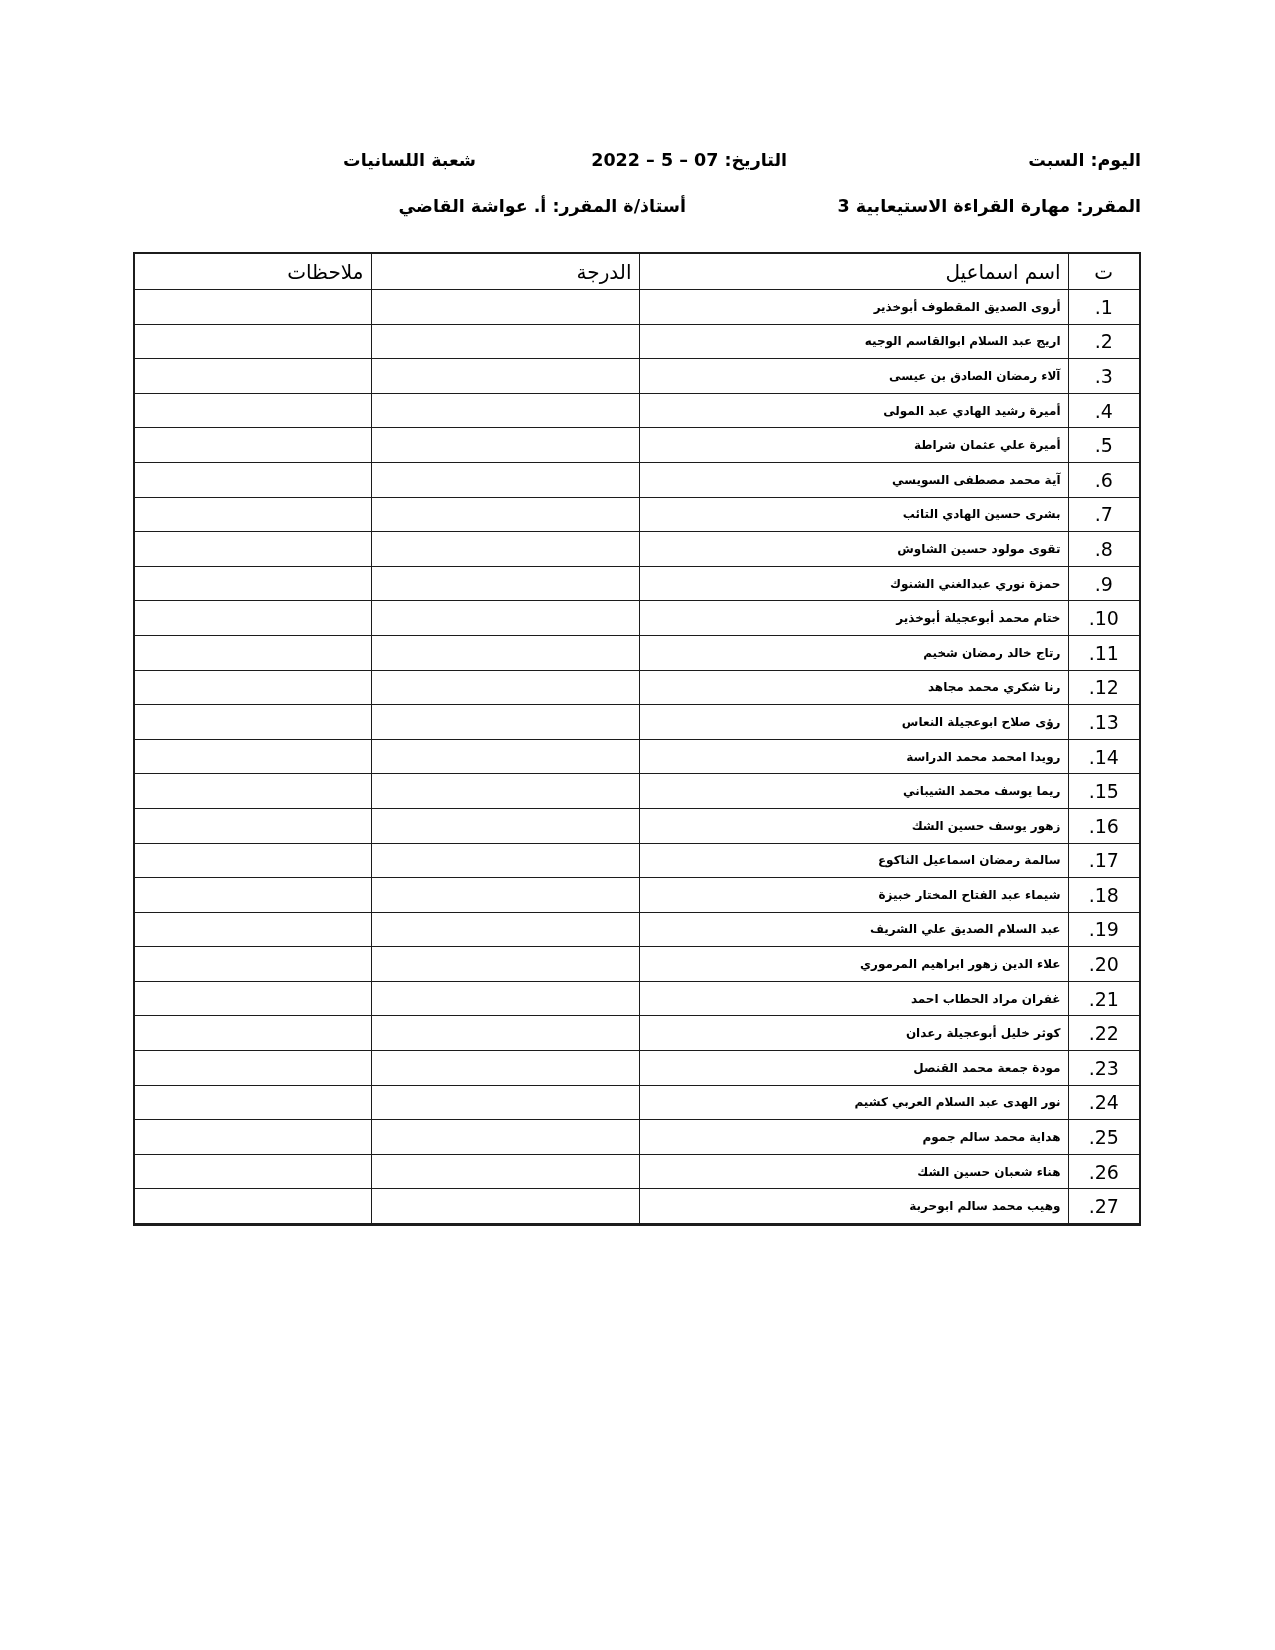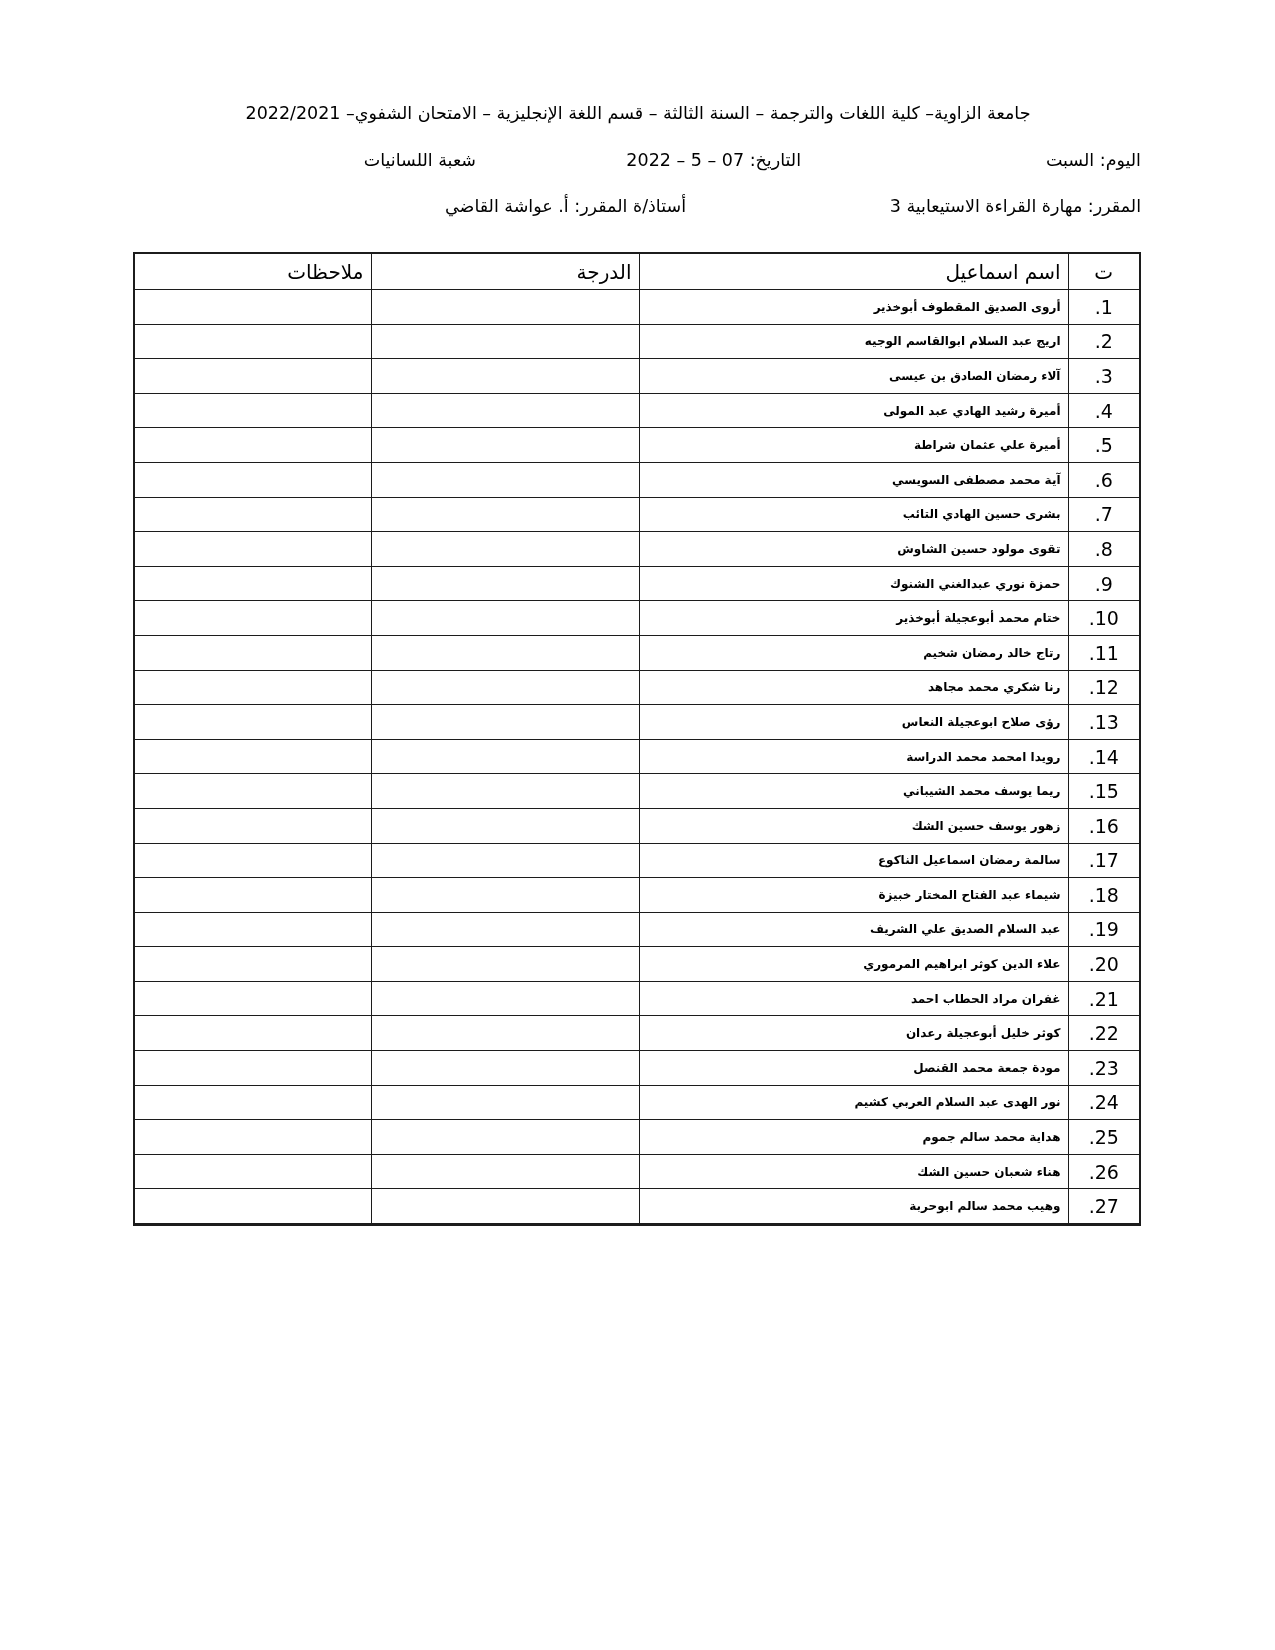--- a/index.html
+++ b/index.html
@@ -33,23 +33,23 @@
   }
   .meta-row {
     position: absolute;
     right: 134px;
     width: 1006px;
     height: 32px;
     font-size: 17.5px;
   }
   .meta-row-1 { top: 150px; }
   .meta-row-2 { top: 196px; }
-  .meta-item { position: absolute; white-space: nowrap; top: 0; }
+  .meta-item { position: absolute; white-space: nowrap; top: 0; font-weight: bold; }
   .pos-day        { right: 0; }
-  .pos-date       { right: 340px; }
+  .pos-date       { right: 354px; }
   .pos-section    { right: 665px; }
   .pos-course     { right: 0; margin-left: 10px; }
   .pos-instructor { right: 455px; }
 
   
   table.roster {
     position: absolute;
     top: 252px;
     right: 134px;
     width: 1006px;
@@ -98,21 +98,20 @@
     text-align: center;
     font-weight: 700;
     font-size: 16px;
   }
 </style>
 </head>
 <body>
 
 <div class="page">
 
-  <div class="doc-title">جامعة الزاوية– كلية اللغات والترجمة – السنة الثالثة – قسم اللغة الإنجليزية – الامتحان الشفوي– 2022/2021</div>
 
   <div class="meta-row meta-row-1">
     <span class="meta-item pos-day">اليوم: السبت</span>
     <span class="meta-item pos-date">التاريخ: 07 – 5 – 2022</span>
     <span class="meta-item pos-section">شعبة اللسانيات</span>
   </div>
 
   <div class="meta-row meta-row-2">
     <span class="meta-item pos-course">المقرر: مهارة القراءة الاستيعابية 3</span>
     <span class="meta-item pos-instructor">أستاذ/ة المقرر: أ. عواشة القاضي</span>
@@ -262,21 +261,21 @@
 
     <tr>
       <td class="cell-no">19.</td>
       <td class="cell-name">عبد السلام الصديق علي الشريف</td>
       <td class="cell-grade"></td>
       <td class="cell-notes"></td>
     </tr>
 
     <tr>
       <td class="cell-no">20.</td>
-      <td class="cell-name">علاء الدين كوثر ابراهيم المرموري</td>
+      <td class="cell-name">علاء الدين زهور ابراهيم المرموري</td>
       <td class="cell-grade"></td>
       <td class="cell-notes"></td>
     </tr>
 
     <tr>
       <td class="cell-no">21.</td>
       <td class="cell-name">غفران مراد الحطاب احمد</td>
       <td class="cell-grade"></td>
       <td class="cell-notes"></td>
     </tr>

